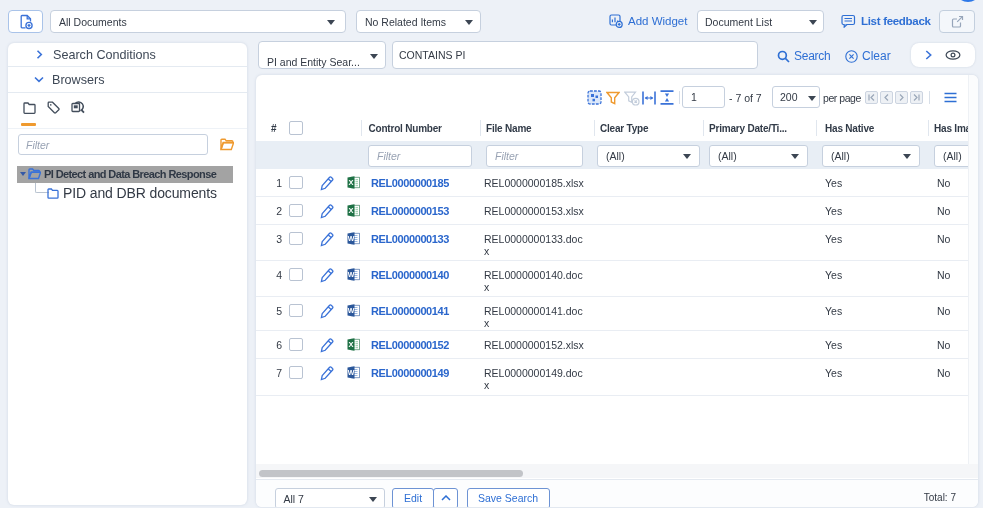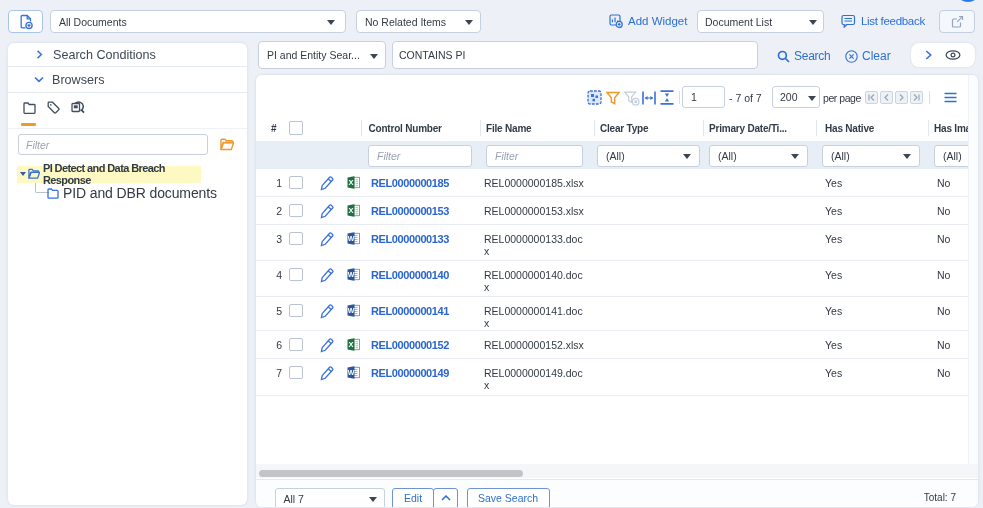--- a/index.html
+++ b/index.html
@@ -52,21 +52,21 @@
 <path d="M10.2 9 v2.8 M8.8 10.4 h2.8"></path>
 </svg>
 <span>Add Widget</span>
   </div>
 
 <div class="sel abs" style="left:697px; top:10px; width:127px; height:23px;">
     <span class="tx" style="padding-left:7px;">Document List</span>
     <span class="caret" style="left:111px; top:9px;"></span>
   </div>
 
-<div class="link abs" style="left:841px; top:14px; letter-spacing:-0.3px;">
+<div class="link abs" style="left:841px; top:14px; letter-spacing:-0.3px;font-weight:bold;">
 <svg width="15" height="14" viewBox="0 0 15 14" fill="none" stroke="#2e6fd4" stroke-width="1.2">
 <rect x="1" y="1.5" width="12.5" height="9" rx="1.5"></rect>
 <path d="M3.5 4.5 h7.5 M3.5 7 h7.5"></path>
 <path d="M3.2 10.5 v2.6 l2.8 -2.6" fill="#edf1f7"></path>
 </svg>
 <span>List feedback</span>
   </div>
 
 <div class="abs" style="left:939px; top:10px; width:36px; height:23px; background:#f4f7fb; border:1px solid #c3cfde; border-radius:4px; display:flex; align-items:center; justify-content:center;">
 <svg width="15" height="15" viewBox="0 0 15 15" fill="none" stroke="#96a5ba" stroke-width="1.2">
@@ -110,39 +110,39 @@
   <div style="position:relative; height:37.5px;">
     <div class="inp abs" style="left:10px; top:6px; width:190px; height:21px; border-radius:3px; display:flex; align-items:center;">
         <span style="font-style:italic; color:#98a2b3; padding-left:7px; font-size:10.5px;">Filter</span>
       </div>
     <svg class="abs" style="left:212px; top:10px;" width="14" height="13" viewBox="0 0 14 13" fill="none" stroke="#ef9a2f" stroke-width="1.4">
         <path d="M1 11.5 V2 a0.8 0.8 0 0 1 0.8 -0.8 H5 l1.2 1.6 H12 a0.8 0.8 0 0 1 0.8 0.8 v0.9 H3.2 L1 11.5 z"></path>
         <path d="M1 11.5 L3.4 4.8 H13.6 L11.3 11.5 H1 z"></path>
       </svg>
   </div>
   <div style="position:relative;">
-    <div class="abs" style="left:9px; top:0px; width:184px; height:17.5px; background:#fef9c3; display:flex; align-items:center;">
+    <div class="abs" style="left:9px; top:0px; width:216px; height:17.5px; background:#a3a3a3; display:flex; align-items:center;">
       <div style="margin-left:3px; width:0; height:0; border-left:3.5px solid transparent; border-right:3.5px solid transparent; border-top:4.5px solid #3559a6;"></div>
       <svg style="margin-left:2px;" width="13" height="12" viewBox="0 0 13 12" fill="none" stroke="#3a72d8" stroke-width="1.4">
           <path d="M1 10.5 V1.8 a0.8 0.8 0 0 1 0.8 -0.8 H4.6 l1.2 1.5 H10.7 a0.8 0.8 0 0 1 0.8 0.8 v1 H3.1 L1 10.5 z"></path>
           <path d="M1 10.5 L3.3 4.3 H12.6 L10.5 10.5 H1 z"></path>
         </svg>
       <span style="margin-left:3px; font-size:11px; font-weight:bold; color:#2f3845; letter-spacing:-0.6px;">PI Detect and Data Breach Response</span>
     </div>
     <div class="abs" style="left:27px; top:17.5px; width:14px; height:10px; border-left:1px solid #b9c3d0; border-bottom:1px solid #b9c3d0; border-radius:0 0 0 2px;"></div>
     <div class="abs" style="left:39px; top:18.5px; height:18px; display:flex; align-items:center;">
       <svg width="12" height="11" viewBox="0 0 12 11" fill="none" stroke="#3a72d8" stroke-width="1.3">
           <path d="M1 9.5 V1.7 a0.7 0.7 0 0 1 0.7 -0.7 H4.4 l1.1 1.4 H10.3 a0.7 0.7 0 0 1 0.7 0.7 v6.4 a0.7 0.7 0 0 1 -0.7 0.7 H1.7 a0.7 0.7 0 0 1 -0.7 -0.7 z"></path>
         </svg>
       <span style="margin-left:4px; font-size:14px; color:#333a45; letter-spacing:-0.12px;">PID and DBR documents</span>
     </div>
   </div>
 </div>
 
-<div class="sel abs" style="left:258px; top:41px; width:128px; height:28px;">
+<div class="sel abs" style="left:258px; top:41px; width:128px; height:28px;align-items:flex-end;">
     <span class="tx">PI and Entity Sear...</span>
     <span class="caret" style="left:111px; top:12px;"></span>
   </div>
 <div class="inp abs" style="left:392px; top:41px; width:366px; height:28px; display:flex; align-items:center;">
     <span style="padding-left:6px; font-size:10.5px;">CONTAINS PI</span>
   </div>
 
 <div class="link abs" style="left:777px; top:49px; gap:4px; font-size:12px; letter-spacing:-0.25px;">
 <svg width="13" height="13" viewBox="0 0 13 13" fill="none" stroke="#2e6fd4" stroke-width="1.7">
       <circle cx="5.4" cy="5.4" r="3.9"></circle>

